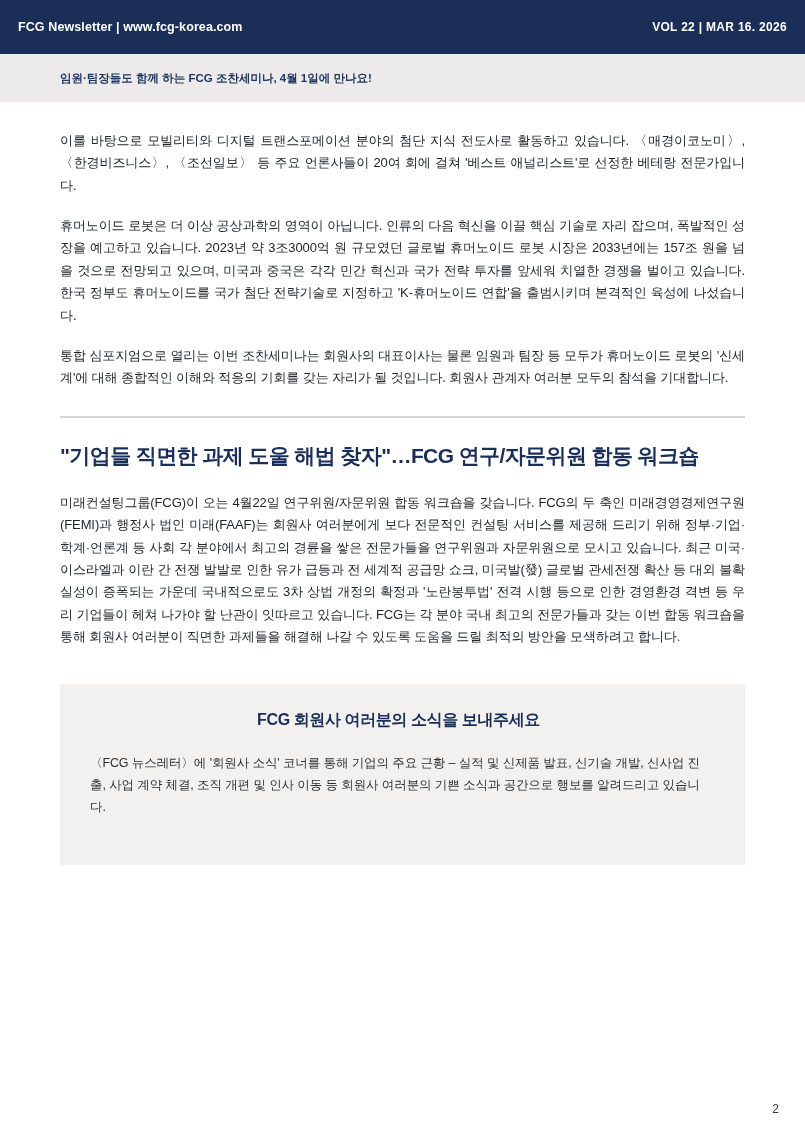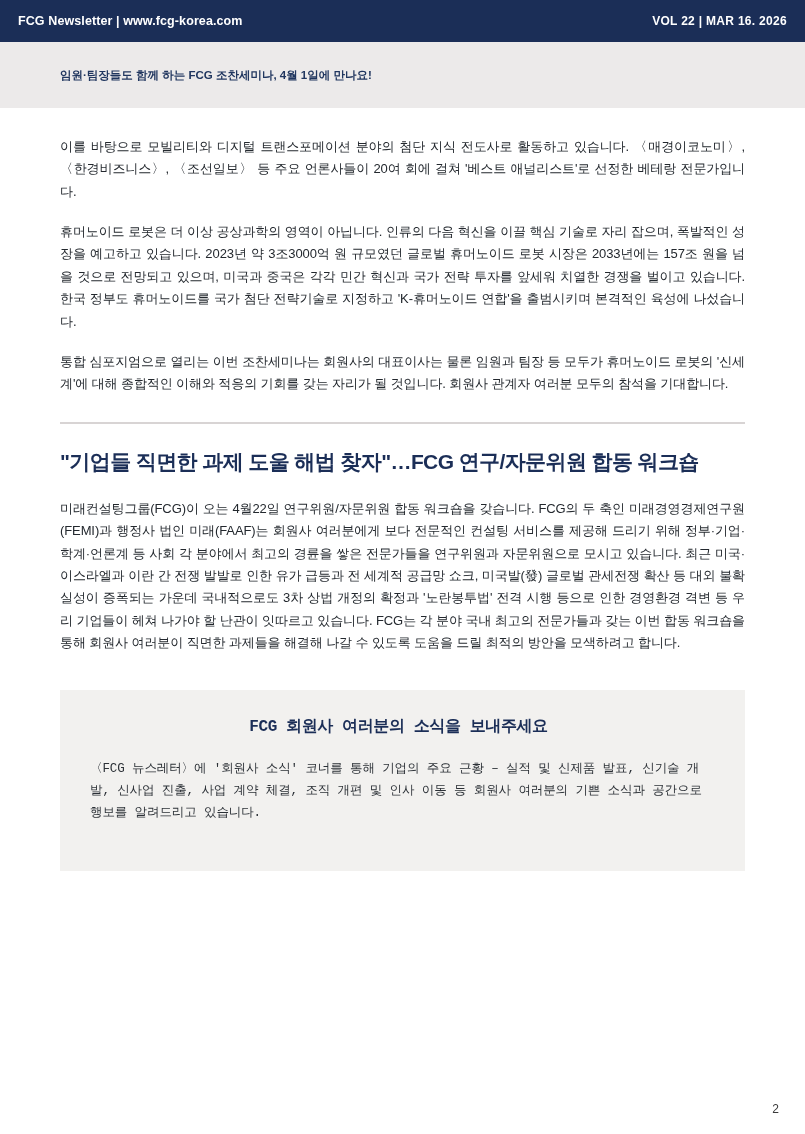--- a/index.html
+++ b/index.html
@@ -12,42 +12,42 @@
     width: 805px;
     height: 1134px;
     font-family: "Liberation Sans", "DejaVu Sans", sans-serif;
     color: #222222;
     position: relative;
     overflow: hidden;
   }
 
   
   .topbar {
-    height: 42px;
+    height: 54px;
     background: #1b2e57;
     color: #ffffff;
     display: flex;
     align-items: center;
     justify-content: space-between;
     padding: 0 18px;
   }
   .topbar-left {
     font-size: 12.5px;
     font-weight: bold;
     letter-spacing: 0.1px;
   }
   .topbar-right {
     font-size: 12px;
     font-weight: bold;
     letter-spacing: 0.3px;
   }
 
   
   .subbar {
-    height: 66px;
+    height: 48px;
     background: #eceaea;
     display: flex;
     align-items: center;
     padding: 0 60px;
   }
   .subbar-text {
     font-size: 11.5px;
     font-weight: bold;
     color: #20365f;
   }
@@ -79,21 +79,20 @@
     margin: 0 0 22px 0;
     letter-spacing: -0.6px;
     line-height: 1.35;
   }
 
   
   .callout {
     margin: 36px 0 4px 0;
     background: #f2f1ef;
     padding: 26px 38px 30px 30px;
-    font-family: Liberation Mono, monospace;
   }
   .callout-title {
     text-align: center;
     font-size: 16px;
     font-weight: bold;
     color: #1b2e57;
     margin: 0 0 22px 0;
     letter-spacing: -0.4px;
   }
   .callout p {

